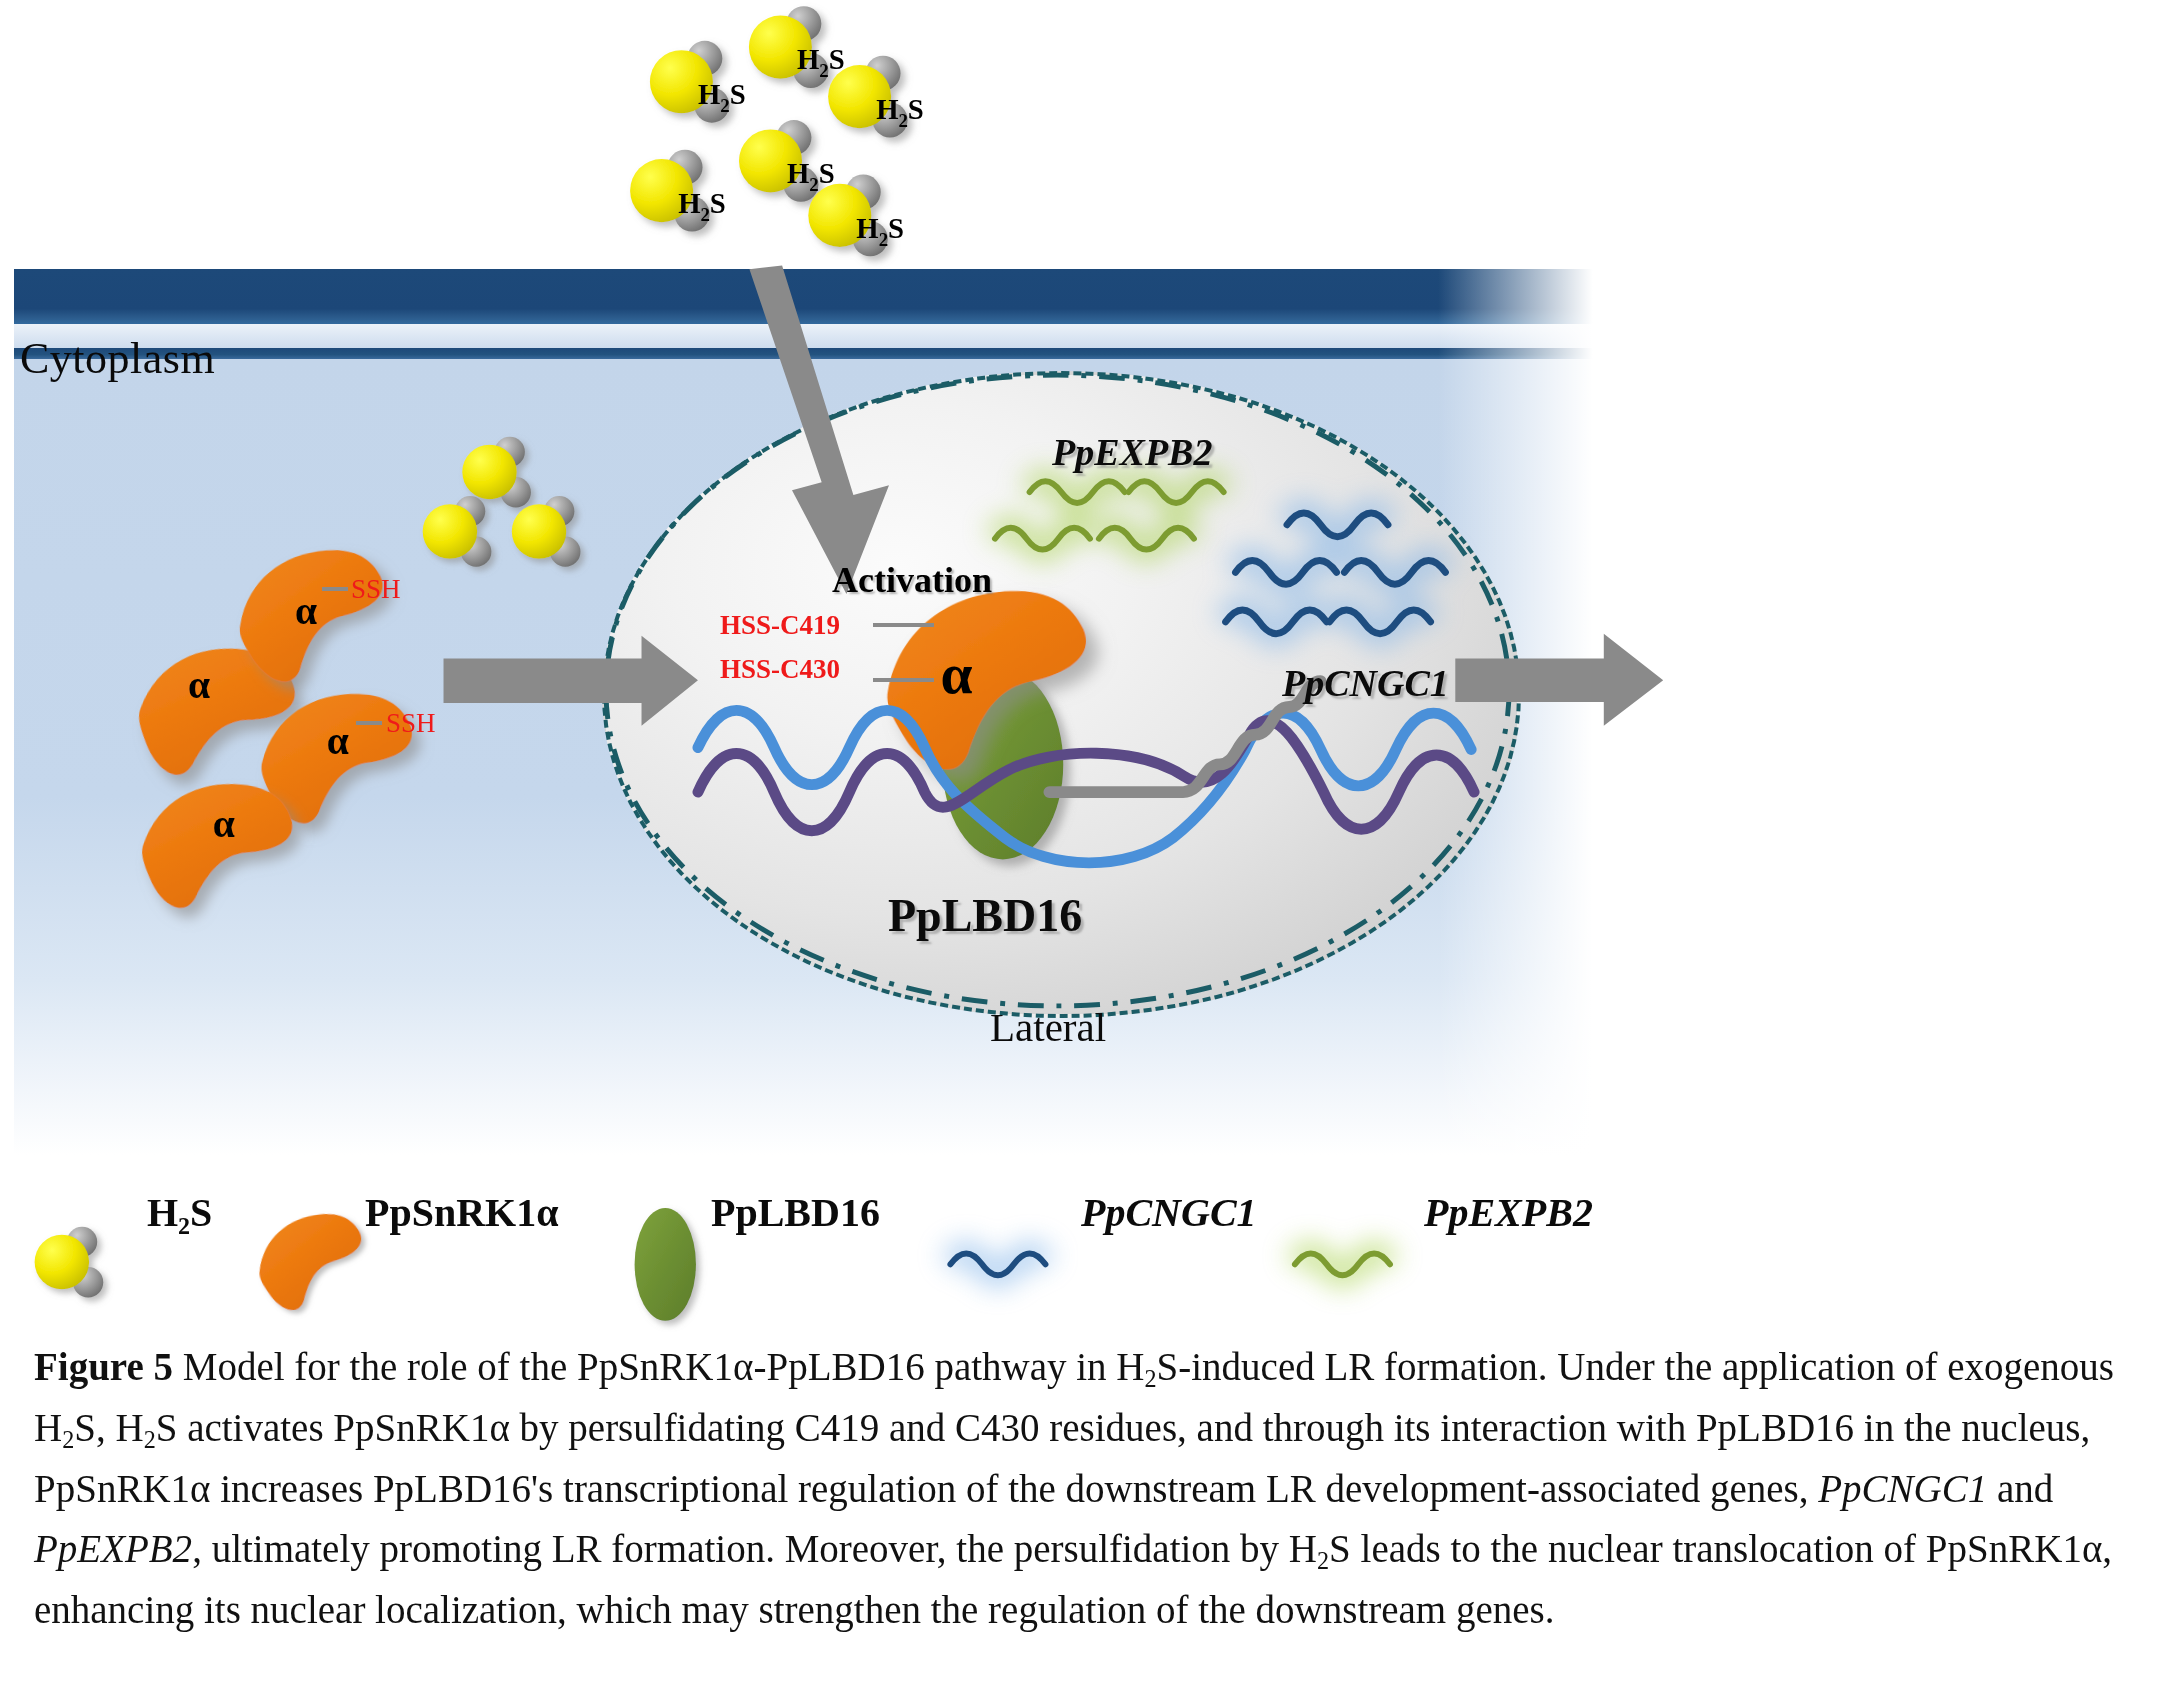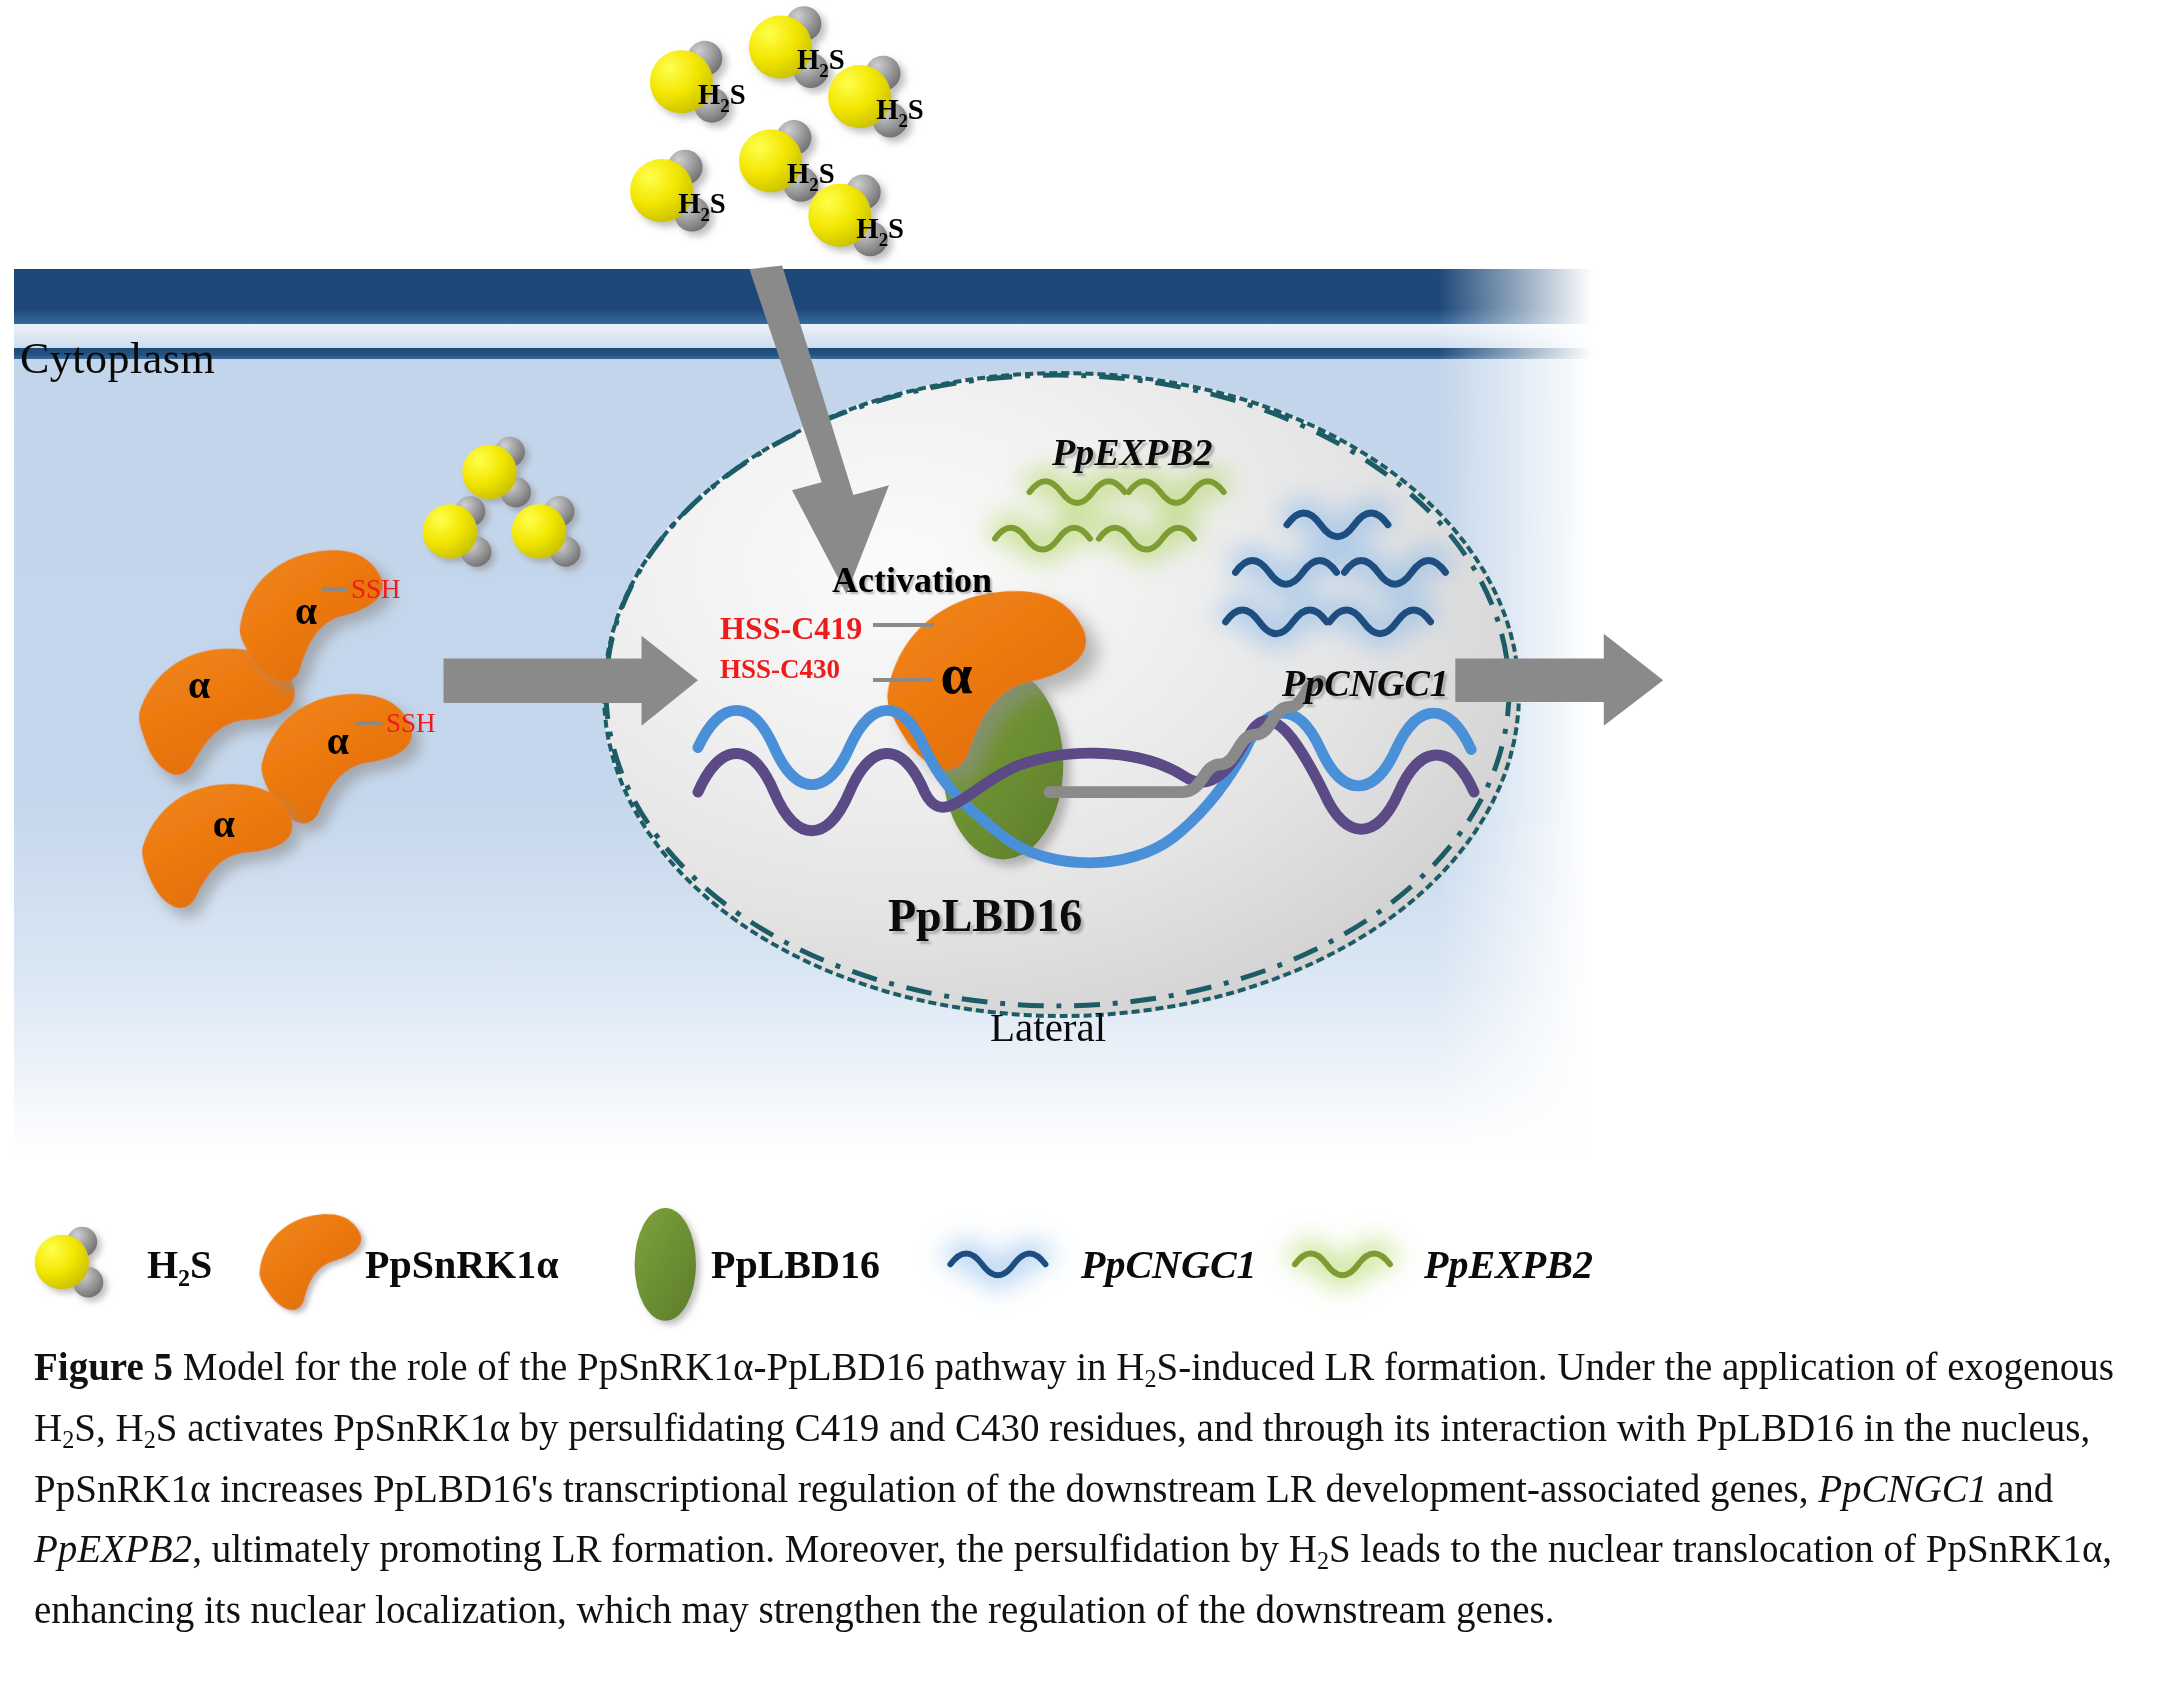--- a/index.html
+++ b/index.html
@@ -29,21 +29,21 @@
   #nucleus{position:absolute;left:602px;top:371px;width:911px;height:639px;
       border-radius:50%;
       background:radial-gradient(ellipse at 32% 30%, #fbfbfb 0%, #f2f2f2 26%, #e4e4e4 55%, #d3d3d3 78%, #c9c9c9 100%);
       border:4px dashed #1b5c66;}
   #nucleus-dash{position:absolute;left:602px;top:371px;width:911px;height:639px;pointer-events:none;}
   #nucleus-label{position:absolute;left:990px;top:1003px;font-size:41px;color:#0b0b0b;}
 
   
   #activation{position:absolute;left:832px;top:559px;font-size:36px;font-weight:bold;color:#000;
       text-shadow:2px 2px 2px rgba(120,120,120,.55);}
-  #hss1{position:absolute;left:720px;top:610px;font-size:32px;font-weight:bold;color:#ef1a1a;}
+  #hss1{position:absolute;left:720px;top:610px;font-size:27px;font-weight:bold;color:#ef1a1a;}
   #hss2{position:absolute;left:720px;top:654px;font-size:27px;font-weight:bold;color:#ef1a1a;}
   .hss-lead{position:absolute;height:4px;background:#8a8a8a;}
   #hss-lead1{left:873px;top:623px;width:61px;}
   #hss-lead2{left:873px;top:678px;width:61px;}
 
   #pplbd16-label{position:absolute;left:888px;top:889px;font-size:46px;font-weight:bold;color:#0b0b0b;
       text-shadow:3px 3px 2px rgba(130,130,130,.5);}
   #ppexpb2-label{position:absolute;left:1052px;top:430px;font-size:38px;font-weight:bold;font-style:italic;color:#0b0b0b;
       text-shadow:3px 3px 2px rgba(130,130,130,.5);}
   #ppcngc1-label{position:absolute;left:1282px;top:661px;font-size:38px;font-weight:bold;font-style:italic;color:#0b0b0b;
@@ -53,21 +53,21 @@
   #ssh-a{left:351px;top:574px;}
   #ssh-b{left:386px;top:708px;}
   .ssh-lead{position:absolute;height:4px;background:#8a8a8a;}
   #ssh-lead-a{left:322px;top:587px;width:26px;}
   #ssh-lead-b{left:356px;top:721px;width:26px;}
 
   #lateral-root{position:absolute;left:1677px;top:653px;font-size:46px;font-weight:bold;color:#000;
       text-shadow:2px 2px 2px rgba(140,140,140,.5);white-space:nowrap;}
 
   
-  #legend{position:absolute;left:0;top:1205px;width:2178px;height:119px;}
+  #legend{position:absolute;left:0;top:1153px;width:2178px;height:119px;}
   .lg-item{position:absolute;top:0;height:119px;display:flex;align-items:center;}
   .lg-text{font-size:40px;font-weight:bold;color:#0b0b0b;margin-left:20px;white-space:nowrap;}
   .lg-text.ital{font-style:italic;}
 
   
   #caption{position:absolute;left:34px;top:1337px;width:2119px;font-size:39px;line-height:1.56;
       color:#111;text-align:left;}
   #caption b{font-weight:bold;}
   #caption i{font-style:italic;}
   sub{font-size:.62em;vertical-align:-0.28em;}

